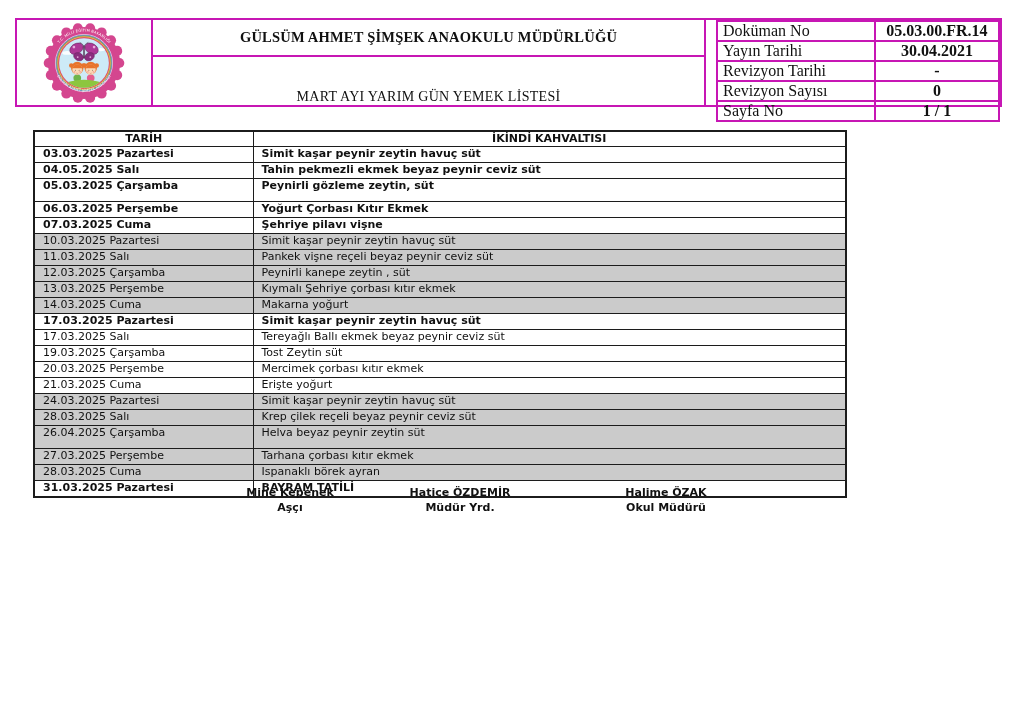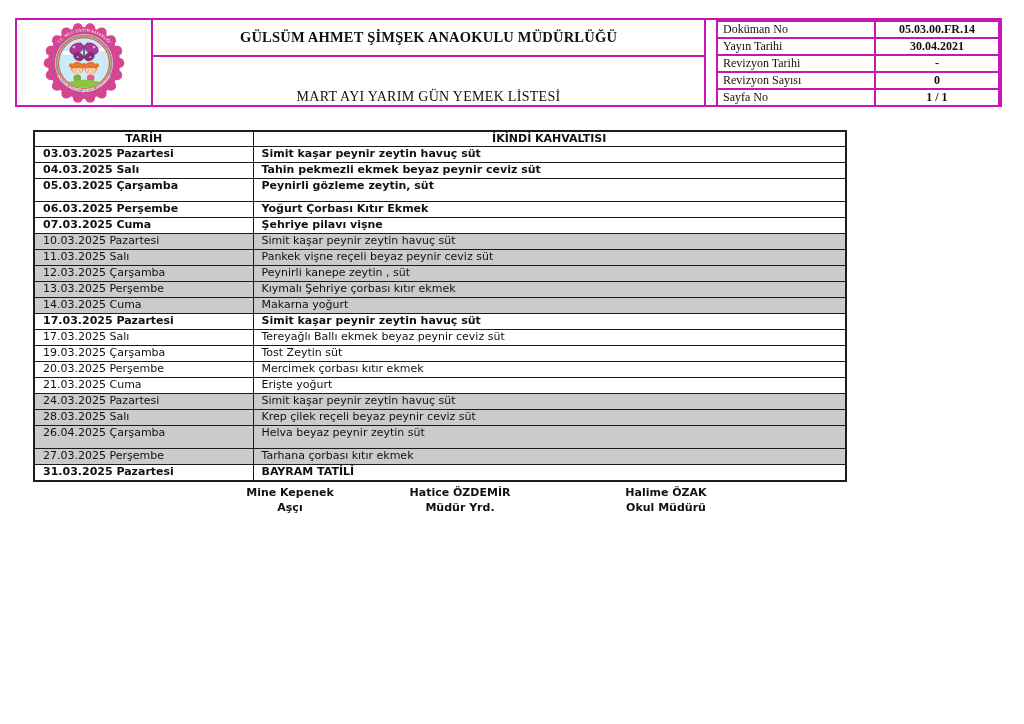--- a/index.html
+++ b/index.html
@@ -31,21 +31,21 @@
   .title-top{
     height:51px;box-sizing:border-box;border-bottom:2px solid var(--magenta);
     display:flex;align-items:center;justify-content:center;
     font-family:"Liberation Serif",serif;font-weight:bold;font-size:14.5px;letter-spacing:.2px;
   }
   .title-bottom{
     flex:1;display:flex;align-items:center;justify-content:center;
     font-family:"Liberation Serif",serif;font-size:14px;letter-spacing:.3px;
   }
   .doc-gap{flex:0 0 10px;}
-  .doc-info{flex:1;border-collapse:collapse;font-family:"Liberation Serif",serif;font-size:12px;height:100%;}
+  .doc-info{flex:1;border-collapse:collapse;font-family:"Liberation Serif",serif;font-size:16px;height:100%;}
   .doc-info td{border:2px solid var(--magenta);padding:0 5px;white-space:nowrap;}
   .doc-info .doc-label{width:56%;text-align:left;}
   .doc-info .doc-value{text-align:center;font-weight:bold;}
 
   
   .menu-table{
     position:absolute;left:33px;top:130px;width:812px;
     border-collapse:collapse;border:2px solid var(--tborder);
     table-layout:fixed;font-size:11px;
   }
@@ -210,21 +210,21 @@
         <th>TARİH</th>
         <th>İKİNDİ KAHVALTISI</th>
       </tr>
     </thead>
     <tbody id="menu-body">
         <tr class="bold ">
           <td>03.03.2025 Pazartesi</td>
           <td>Simit kaşar peynir zeytin havuç süt</td>
         </tr>
         <tr class="bold ">
-          <td>04.03.2025 Salı</td>
+          <td>04.05.2025 Salı</td>
           <td>Tahin pekmezli ekmek beyaz peynir ceviz süt</td>
         </tr>
         <tr class="bold tall">
           <td>05.03.2025 Çarşamba</td>
           <td>Peynirli gözleme  zeytin,  süt</td>
         </tr>
         <tr class="bold ">
           <td>06.03.2025 Perşembe</td>
           <td>Yoğurt Çorbası Kıtır Ekmek</td>
         </tr>
@@ -280,20 +280,24 @@
           <td>28.03.2025 Salı</td>
           <td>Krep çilek reçeli beyaz peynir ceviz süt</td>
         </tr>
         <tr class="shaded tall">
           <td>26.04.2025 Çarşamba</td>
           <td>Helva beyaz peynir zeytin  süt</td>
         </tr>
         <tr class="shaded ">
           <td>27.03.2025 Perşembe</td>
           <td>Tarhana çorbası kıtır ekmek</td>
+        </tr>
+        <tr class="shaded ">
+          <td>28.03.2025 Cuma</td>
+          <td>Ispanaklı börek ayran</td>
         </tr>
         <tr class="bold ">
           <td>31.03.2025 Pazartesi</td>
           <td>BAYRAM TATİLİ</td>
         </tr>
       </tbody>
   </table>
 
   <div class="signatures" id="signatures">
       <div class="sig sig-0">

